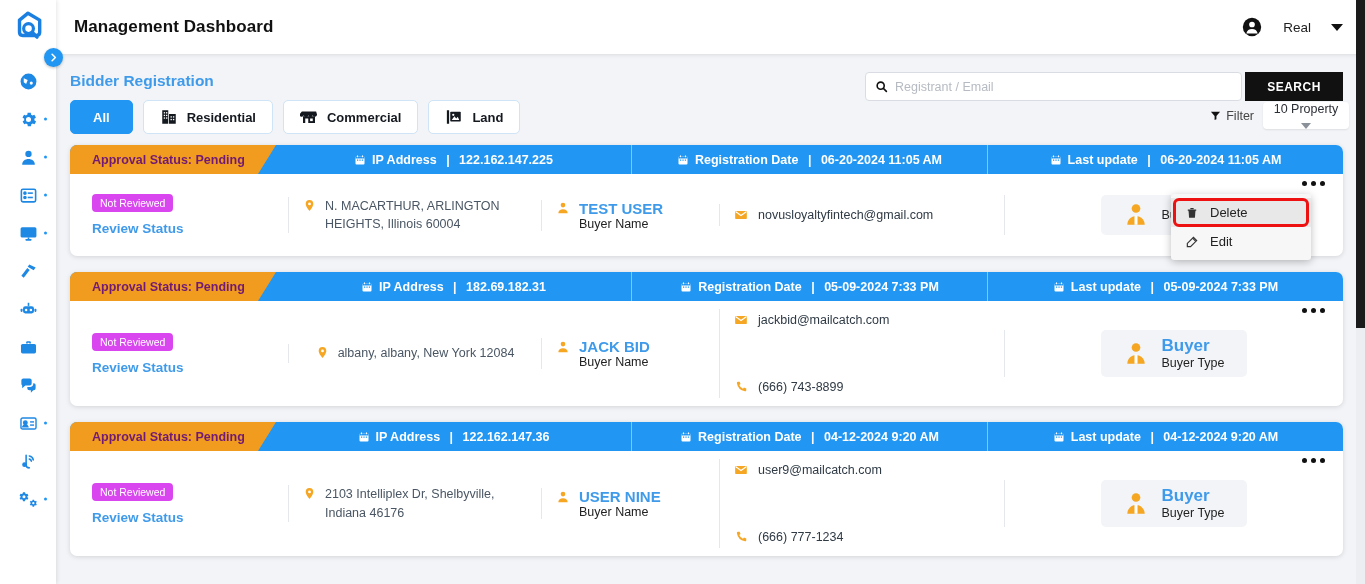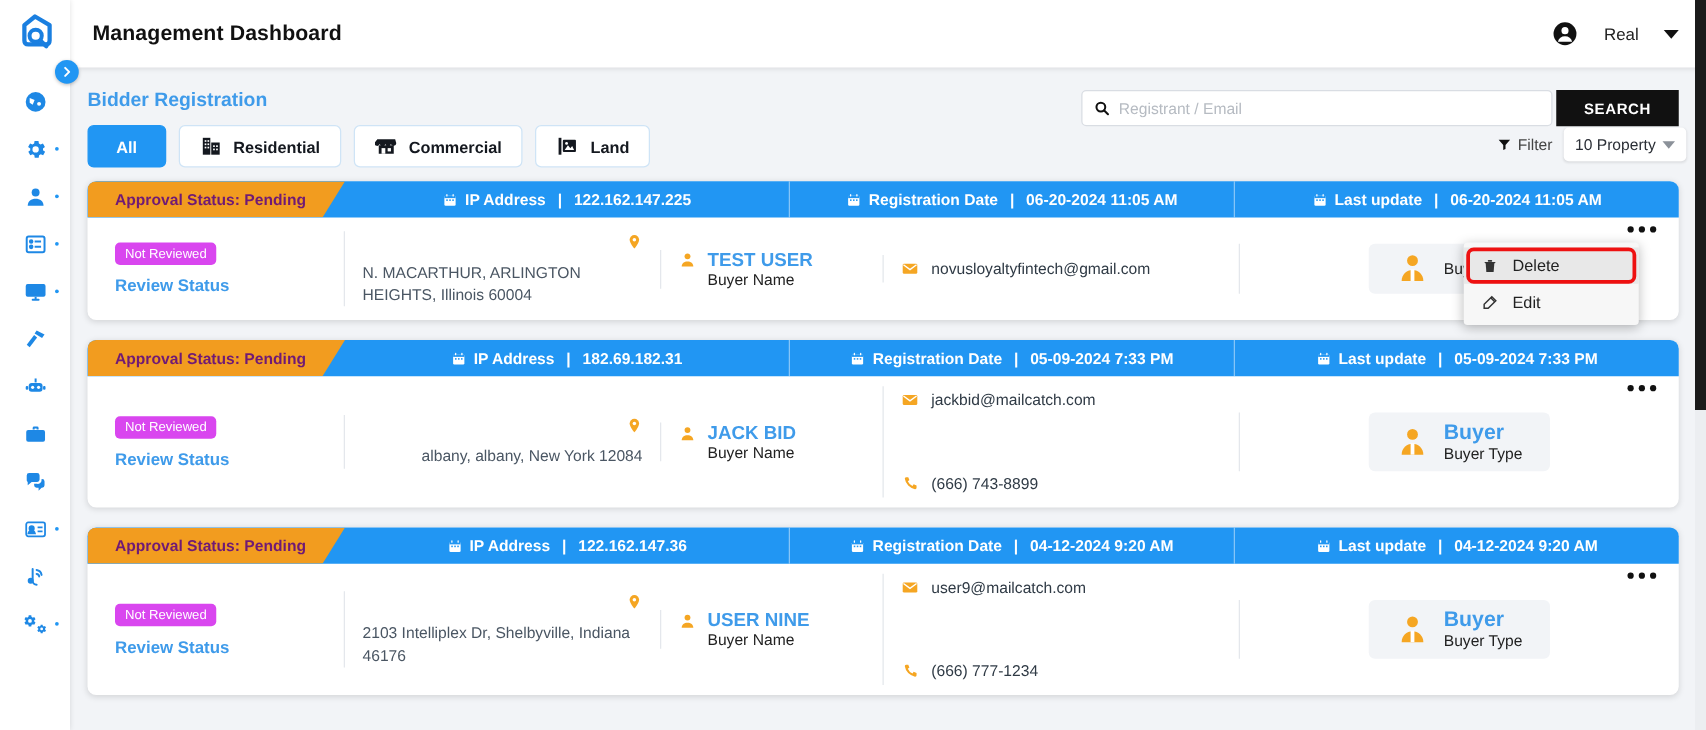--- a/index.html
+++ b/index.html
@@ -87,21 +87,21 @@
 
   .filters { position: absolute; right: 8px; top: 12px; display: flex; align-items: center; gap: 9px; }
   .filter-lbl { display: flex; align-items: center; gap: 5px; font-size: 12.5px; color: #444; }
   .funnel { width: 11px; height: 11px; display:block; color:#111; }
   .dd {
     background: #fff; border-radius: 4px; height: 27px; display: flex; align-items: center;
     justify-content: space-between; font-size: 12.5px; color: #2b2f36; cursor: pointer;
     box-shadow: 0 1px 2px rgba(0,0,0,0.09); padding: 0 9px;
   }
   .dd.w1 { width: 155px; }
-  .dd.w2 { width: 98px; }
+  .dd.w2 { width: 86px; flex-direction: column; }
   .dd .cv { width: 0; height: 0; border-left: 5px solid transparent; border-right: 5px solid transparent; border-top: 6px solid #8b9199; }
 
   
   .cards { margin-top: 11px; padding: 0 14px 0 14px; display: flex; flex-direction: column; gap: 16px; }
   .card { background: #fff; border-radius: 7px; box-shadow: 0 1px 5px rgba(0,0,0,0.13); overflow: visible; position: relative; }
   .card-head { height: 29px; display: flex; background: #2196f3; border-radius: 7px 7px 0 0; position: relative; overflow: hidden; }
   .ch-status {
     background: #f29c1f; color: #701a75; font-size: 12.5px; font-weight: bold;
     display: flex; align-items: center; padding: 0 26px 0 22px; position: relative;
     clip-path: polygon(0 0, 100% 0, calc(100% - 18px) 100%, 0 100%); min-width: 206px;
@@ -116,21 +116,21 @@
   .card-body { display: flex; align-items: center; min-height: 82px; padding: 8px 0; position: relative; }
   .cb-col { padding: 0 14px; display: flex; flex-direction: column; justify-content: center; }
   .cb-col.sep { border-left: 1px solid #e4e7ec; }
   .col-status { width: 205px; padding-left: 22px; }
   .badge {
     display: inline-block; background: #d946ef; color: #fff; font-size: 10.5px;
     border-radius: 4px; padding: 3px 8px; align-self: flex-start; margin-bottom: 9px;
   }
   .sub-lbl { font-size: 13.5px; font-weight: bold; color: #3f9bea; }
 
-  .col-addr { width: 253px; display: flex; flex-direction: column; align-items: flex-end; gap: 9px; }
+  .col-addr { width: 253px; display: flex; flex-direction: row; align-items: flex-start; gap: 9px; margin-left: 13px; }
   .addr-txt { font-size: 12.5px; color: #4a5663; line-height: 1.45; }
   .pin { width: 13px; height: 13px; color: #f5a623; display:block; flex: 0 0 13px; margin-top: 2px; }
 
   .col-name { width: 178px; }
   .name-row { display: flex; align-items: center; gap: 9px; }
   .person-ico { width: 14px; height: 14px; color: #f5a623; display:block; }
   .name-val { font-size: 15px; font-weight: bold; color: #3f9bea; }
   .name-lbl { font-size: 12.5px; color: #222; margin-left: 23px; }
 
   .col-contact { width: 285px; gap: 45px; }

